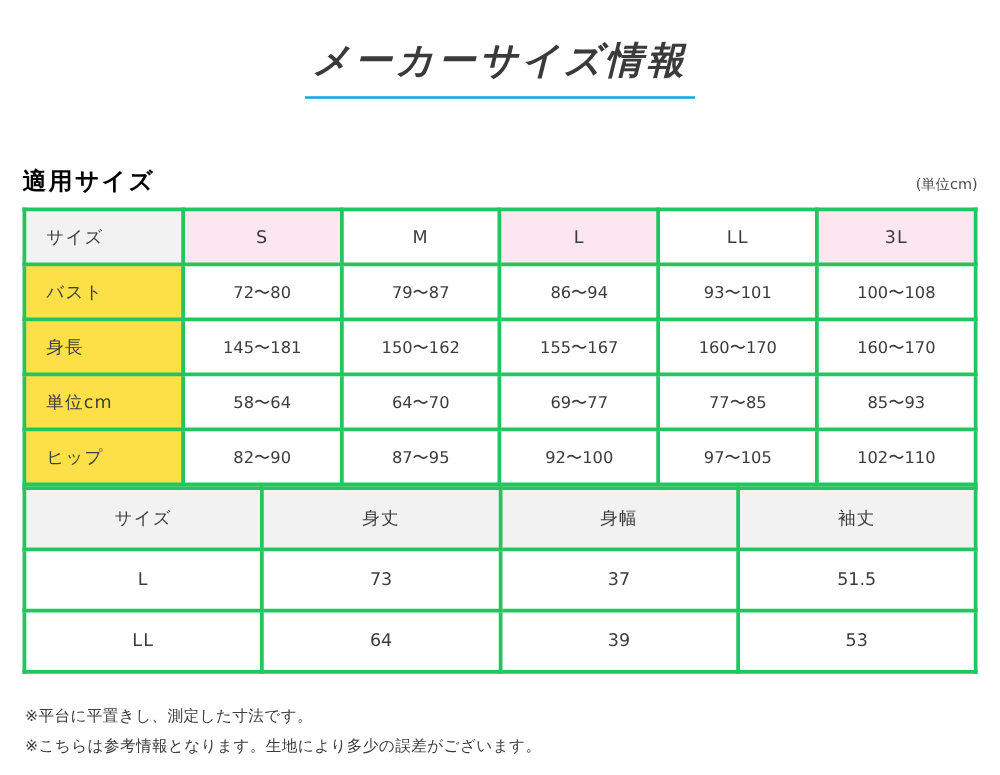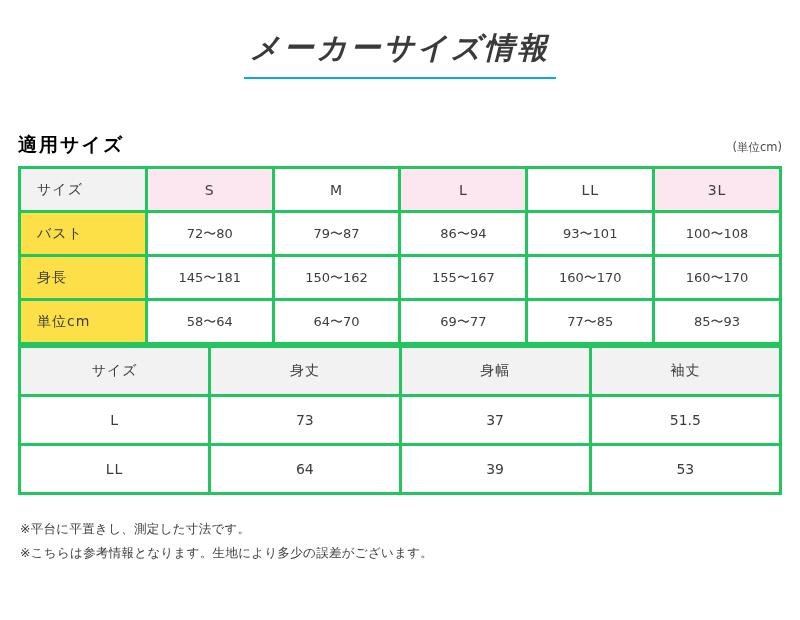--- a/index.html
+++ b/index.html
@@ -173,20 +173,28 @@
         <td>160〜170</td>
       </tr>
       <tr>
         <td class="rowhead">単位cm</td>
         <td>58〜64</td>
         <td>64〜70</td>
         <td>69〜77</td>
         <td>77〜85</td>
         <td>85〜93</td>
       </tr>
+      <tr>
+        <td class="rowhead">ヒップ</td>
+        <td>82〜90</td>
+        <td>87〜95</td>
+        <td>92〜100</td>
+        <td>97〜105</td>
+        <td>102〜110</td>
+      </tr>
     </tbody>
   </table>
 
 
   <table class="flat-table">
     <thead>
       <tr>
         <th>サイズ</th>
         <th>身丈</th>
         <th>身幅</th>

